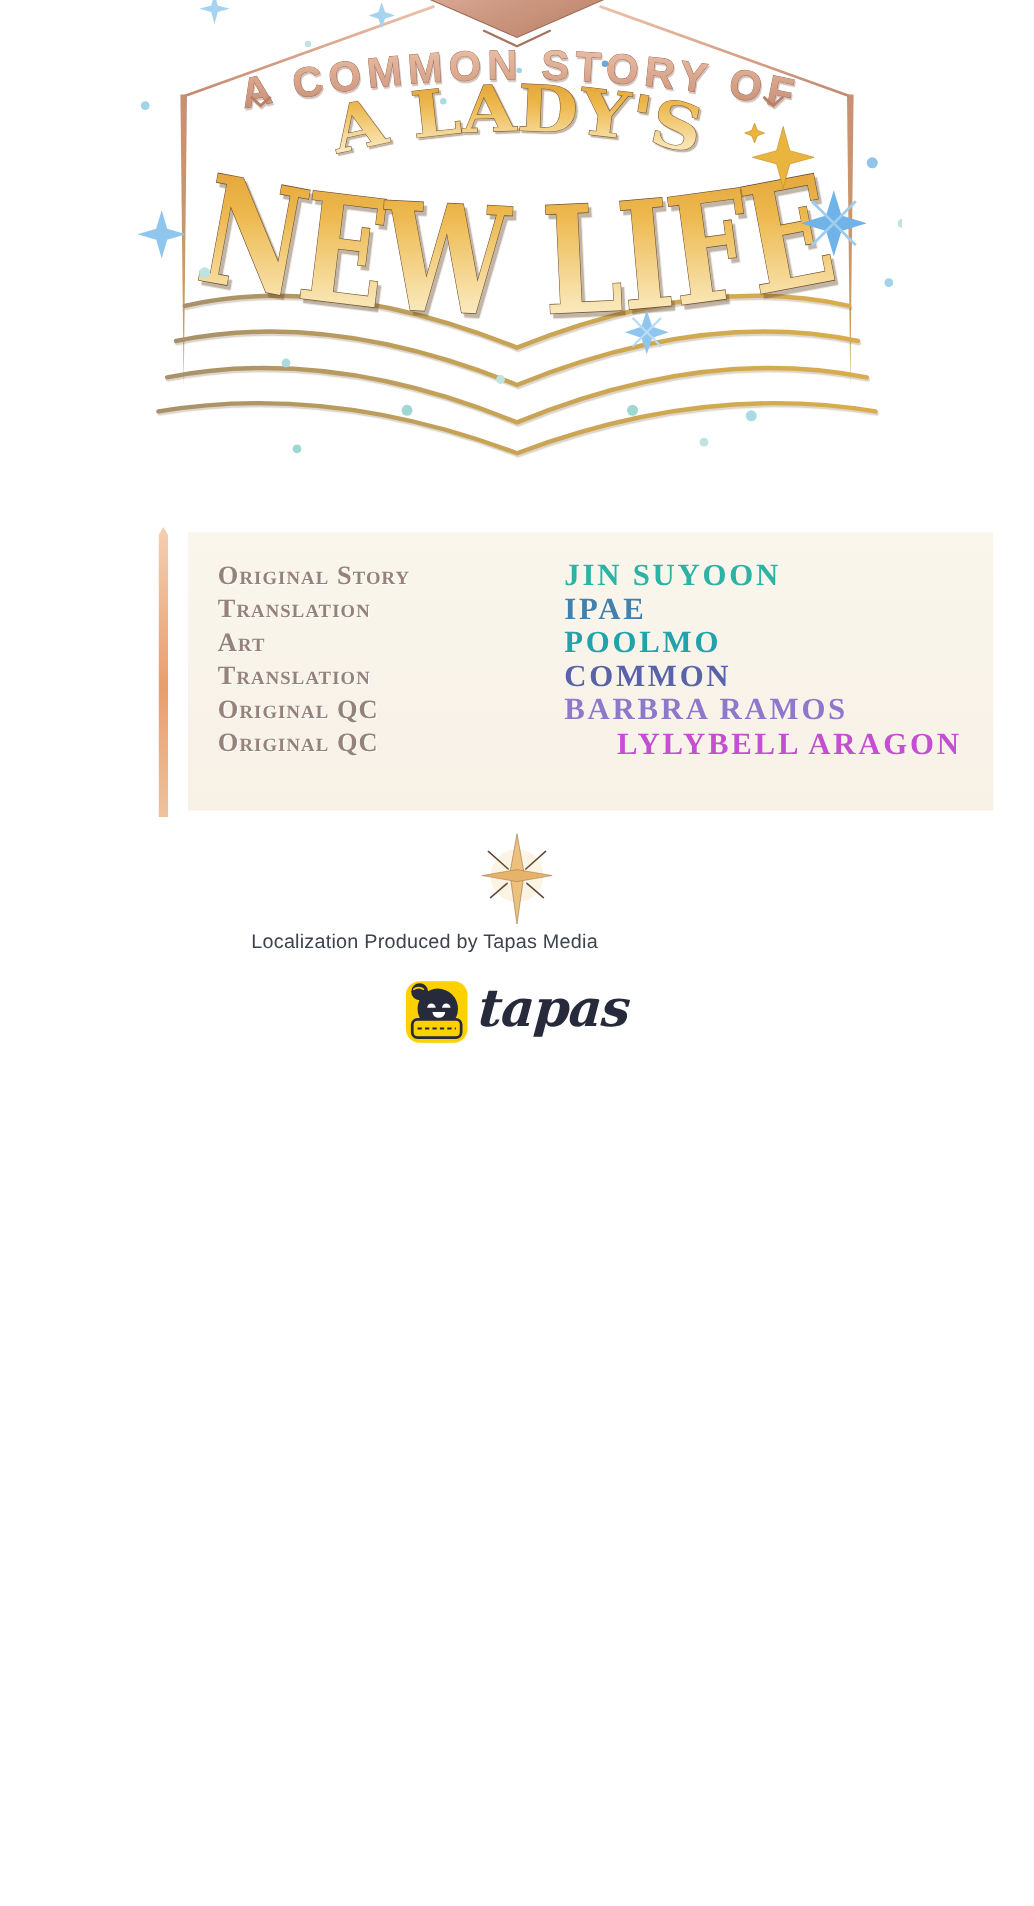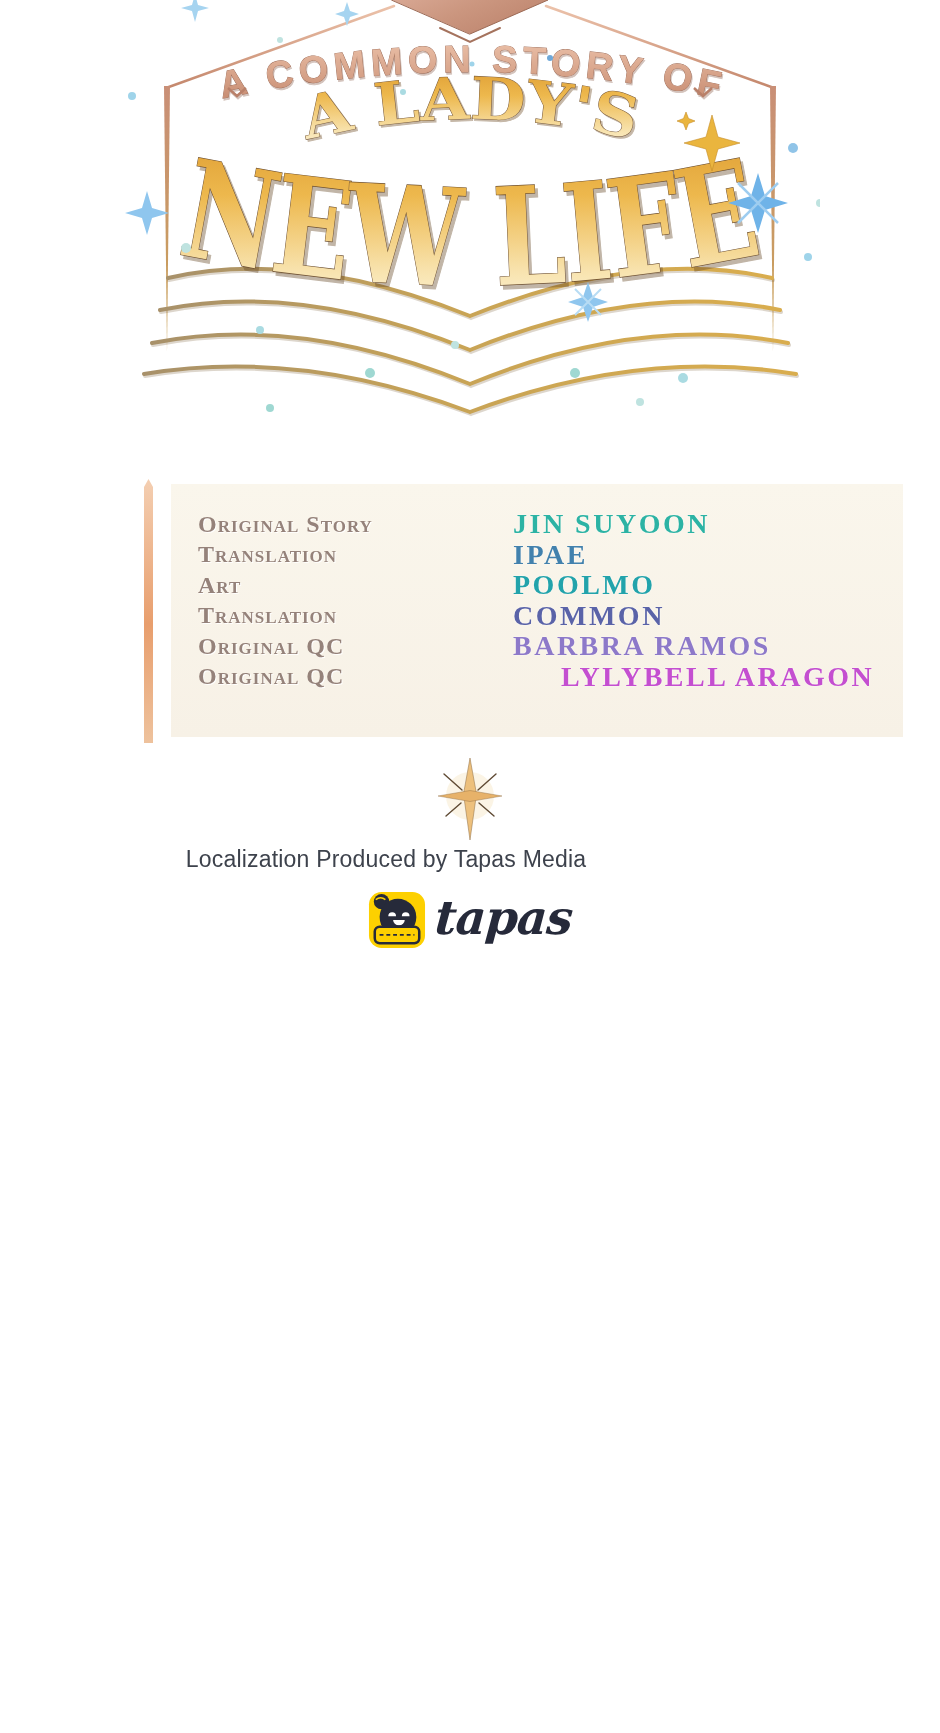--- a/index.html
+++ b/index.html
@@ -32,21 +32,21 @@
   .credit-value{
     font-family:"Liberation Serif",serif;
     font-size:28px;letter-spacing:2.5px;font-weight:700;
     text-shadow:0 0 2px rgba(255,255,255,.8);
     white-space:nowrap;
   }
   
   #star-divider{position:absolute;left:430px;top:756px;width:80px;height:90px;}
   #localization-line{
     position:absolute;left:0;top:846px;width:772px;text-align:center;
-    font-size:23px;color:#3d424c;letter-spacing:0.2px;
+    font-size:18px;color:#3d424c;letter-spacing:0.2px;
   }
   #tapas-logo{
     position:absolute;left:0;top:884px;width:940px;height:72px;
     display:flex;justify-content:center;align-items:center;gap:9px;
   }
   #tapas-wordmark{
     font-family:"DejaVu Serif",serif;font-style:italic;font-weight:bold;
     font-size:47px;color:#262a3a;letter-spacing:-1px;
     transform:skewX(-4deg);padding-bottom:6px;
   }

